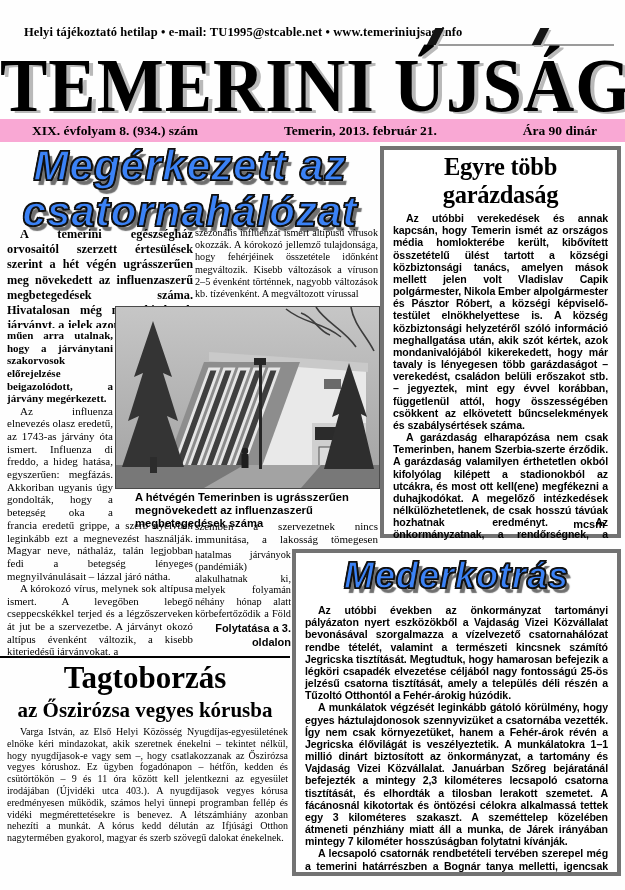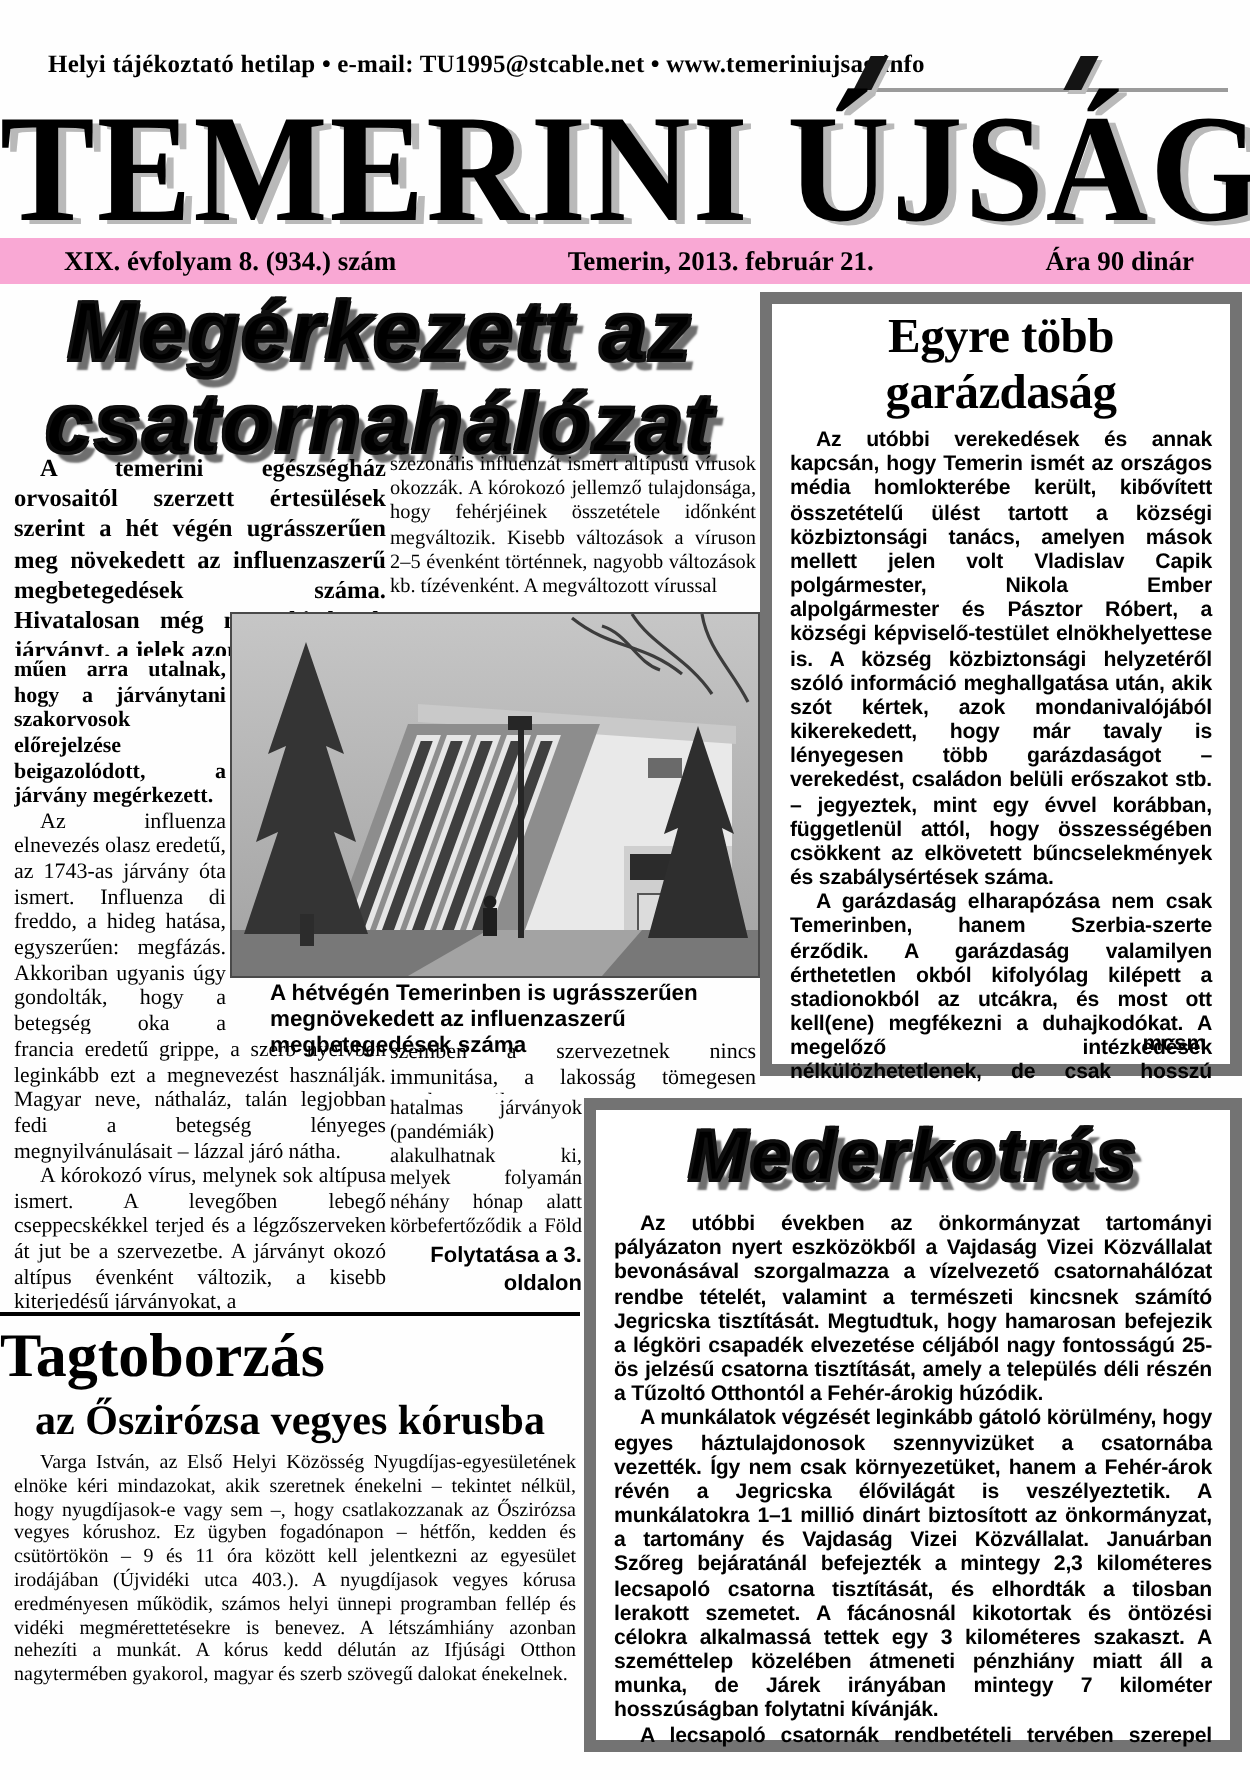--- a/index.html
+++ b/index.html
@@ -18,21 +18,21 @@
                box-shadow:3px 2px 0 #bcbcbc;}
   .masthead{left:0;top:42px;width:625px;text-align:center;font-weight:bold;font-size:71px;
             letter-spacing:1px;white-space:nowrap;transform:scaleY(1.08);transform-origin:50% 0;
             text-shadow:4px 2px 0 #b9b9b9;}
   .infobar{left:0;top:119px;width:625px;height:23px;background:#f9a8d4;display:flex;
            align-items:center;justify-content:space-between;box-sizing:border-box;
            padding:0 28px 0 32px;font-weight:bold;font-size:13.5px;}
 
   
   .open-title{font-family:"Liberation Sans",sans-serif;font-style:italic;font-weight:800;
-              color:#000000;-webkit-text-stroke:1.4px #101010;letter-spacing:1px;white-space:nowrap;
+              color:#3b82f6;-webkit-text-stroke:1.4px #101010;letter-spacing:1px;white-space:nowrap;
               text-shadow:-1px -1px 0 #101010,1px -1px 0 #101010,-1px 1px 0 #101010,
                           1px 1px 0 #101010,4px 5px 1px #6f6f6f;}
 
   
   .flu-h1{left:0;top:142px;width:380px;text-align:center;font-size:42px;}
   .flu-h2{left:0;top:188px;width:380px;text-align:center;font-size:42px;}
   .lead{left:7px;top:227px;width:186px;height:101px;overflow:hidden;
         font-weight:bold;font-size:12.3px;line-height:1.24;}
   .narrowcol{left:7px;top:329px;width:106px;height:188px;overflow:hidden;
              font-size:11px;line-height:1.15;}
@@ -44,35 +44,35 @@
   .caption{left:117px;top:491px;width:261px;font-family:"Liberation Sans",sans-serif;
            font-weight:bold;font-size:11.2px;line-height:1.18;margin-left:18px;}
   .col2wide{left:195px;top:520px;width:183px;height:27px;overflow:hidden;
             font-size:11px;line-height:1.15;}
   .col2narrow{left:195px;top:549px;width:96px;height:71px;overflow:hidden;
               font-size:10.3px;line-height:1.15;}
   .folyt{left:195px;top:622px;width:96px;text-align:right;font-family:"Liberation Sans",sans-serif;
          font-weight:bold;font-size:11px;line-height:1.25;}
 
   
-  .box{border:6px solid #737373;box-sizing:border-box;background:#fff;}
+  .box{border:4px solid #737373;box-sizing:border-box;background:#fff;}
   .garbox{left:380px;top:146px;width:241px;height:392px;}
   .gar-title{margin-top:3px;text-align:center;font-weight:bold;font-size:24.5px;letter-spacing:-0.3px;}
   .sansbody{font-family:"Liberation Sans",sans-serif;font-weight:bold;font-size:10.6px;
             line-height:1.15;text-align:justify;letter-spacing:-0.1px;}
   .gar-body{padding:3px 9px 0 9px;height:330px;overflow:hidden;}
   .byline{position:absolute;right:12px;bottom:4px;font-family:"Liberation Sans",sans-serif;
           font-weight:bold;font-size:11px;}
   .medbox{left:292px;top:549px;width:329px;height:327px;}
   .med-title{margin-top:2px;text-align:center;font-size:36px;height:47px;}
   .med-body{padding:2px 9px 0 9px;height:268px;overflow:hidden;font-size:10.3px;line-height:1.15;}
 
   
   .tag-rule{left:0;top:656px;width:290px;height:2px;background:#000;}
-  .tag-title{left:0;top:660px;width:290px;text-align:left;font-weight:bold;font-size:31px;}
+  .tag-title{left:0;top:660px;width:290px;text-align:center;font-weight:bold;font-size:31px;}
   .tag-sub{left:0;top:698px;width:290px;text-align:center;font-weight:bold;font-size:21px;}
   .tag-body{left:7px;top:726px;width:281px;height:154px;overflow:hidden;
             font-size:10px;line-height:1.18;}
 </style>
 </head>
 <body>
 
 <div class="page">
 
   <div class="abs tagline">Helyi tájékoztató hetilap • e-mail: TU1995@stcable.net • www.temeriniujsag.info</div>

